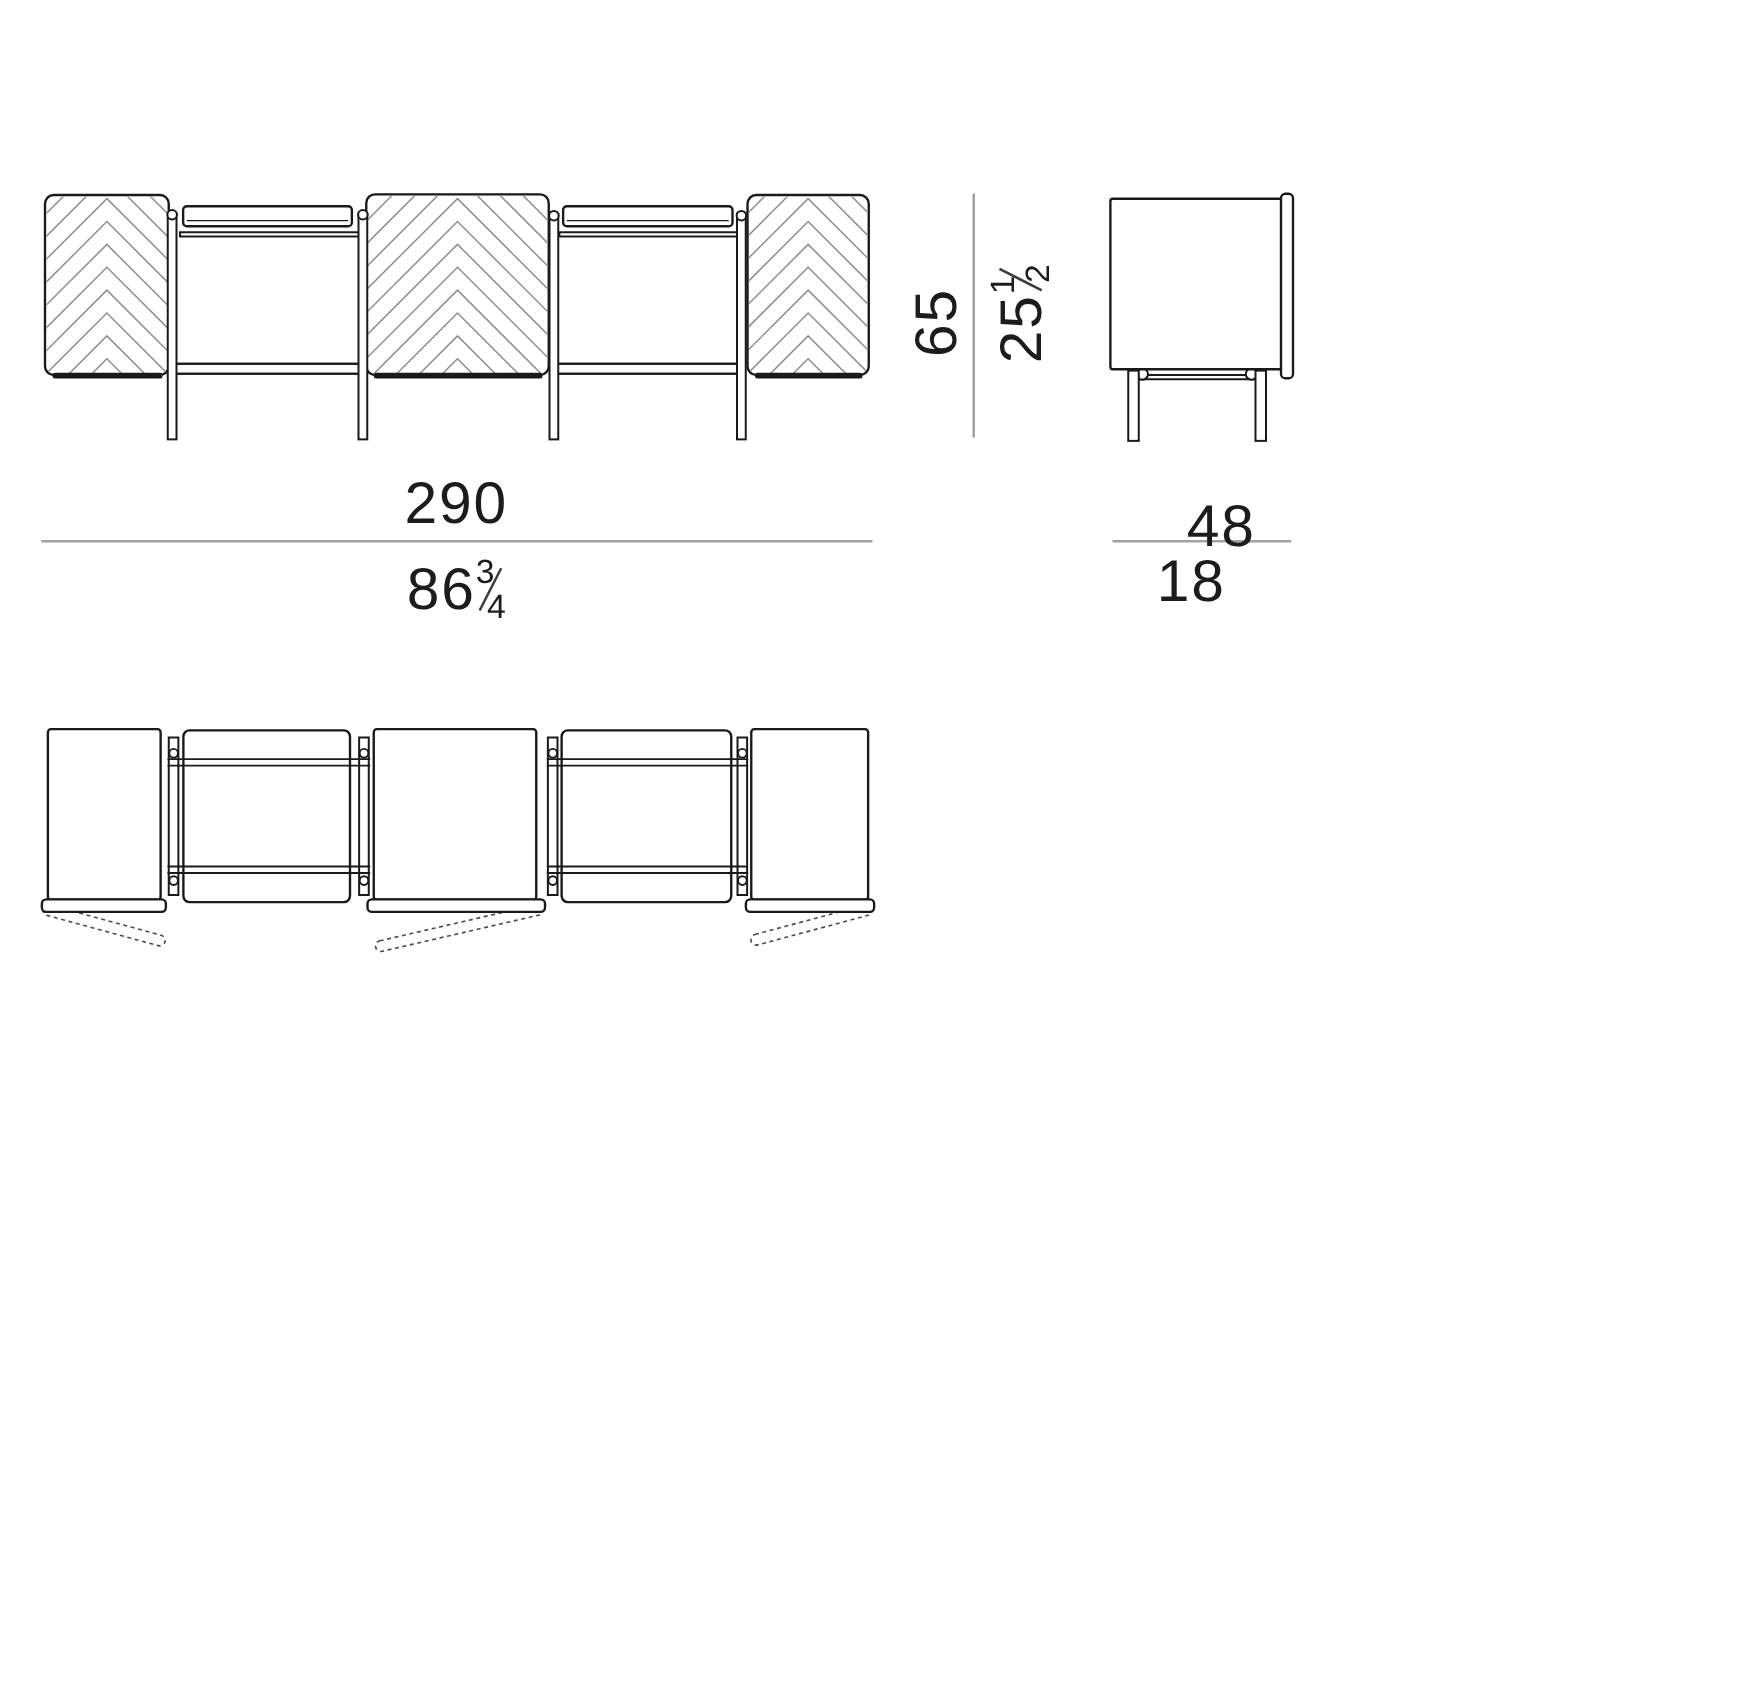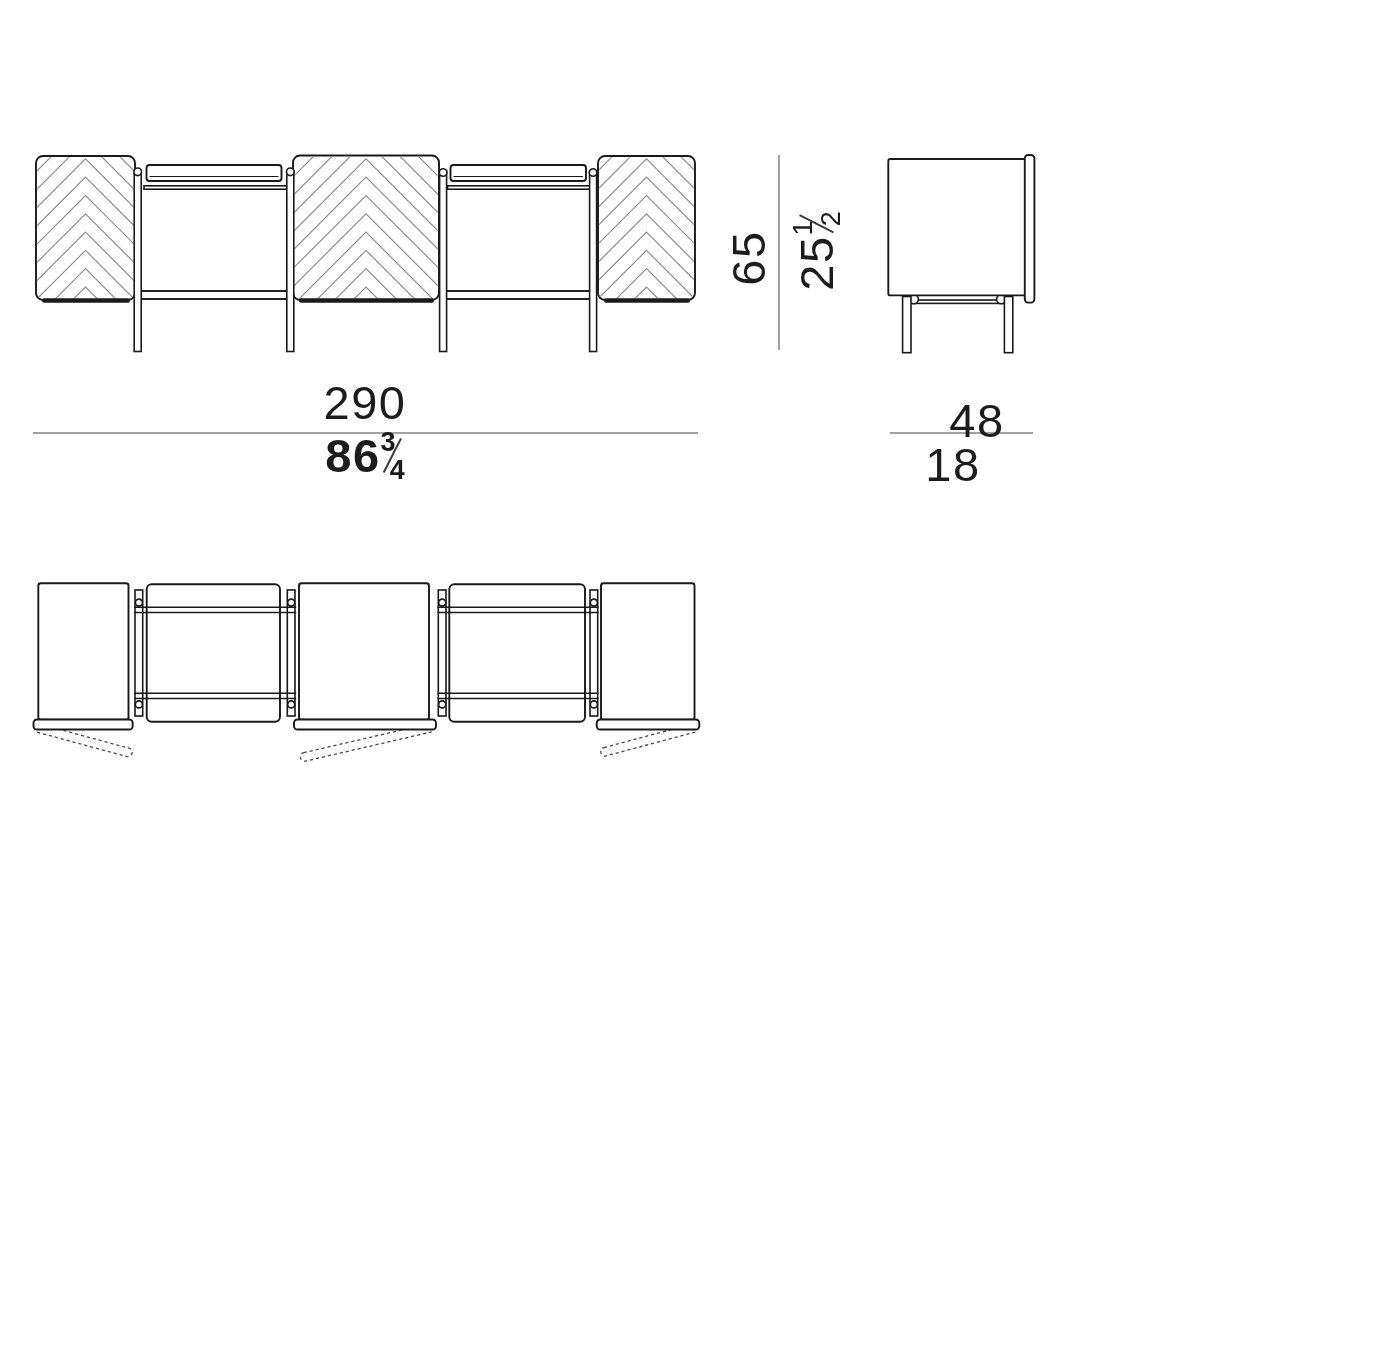--- a/index.html
+++ b/index.html
@@ -188,21 +188,21 @@
 
     <g>
       <line class="dim" x1="33" y1="433" x2="698" y2="433"></line>
       <line class="dim" x1="890" y1="433" x2="1033" y2="433"></line>
       <line class="dim" x1="779" y1="155" x2="779" y2="350"></line>
     </g>
   </svg>
 
   <div class="dim-label" style="left:365px;top:402px;">290</div>
 
-  <div class="dim-label" style="left:365px;top:455px;font-weight:bold;"><span>86</span><span class="fup">3</span><span class="fslash"></span><span class="fdn">4</span></div>
+  <div class="dim-label" style="left:365px;top:471px;"><span>86</span><span class="fup">3</span><span class="fslash"></span><span class="fdn">4</span></div>
 
   <div class="dim-label" style="left:957px;top:420px;margin-left:20px;">48</div>
 
   <div class="dim-label" style="left:953px;top:464px;">18</div>
 
   <div class="dim-label rot" style="left:748px;top:258px;">65</div>
 
   <div class="dim-label rot" style="left:816px;top:251px;"><span>25</span><span class="fup">1</span><span class="fslash"></span><span class="fdn">2</span></div>
 
 </div>

